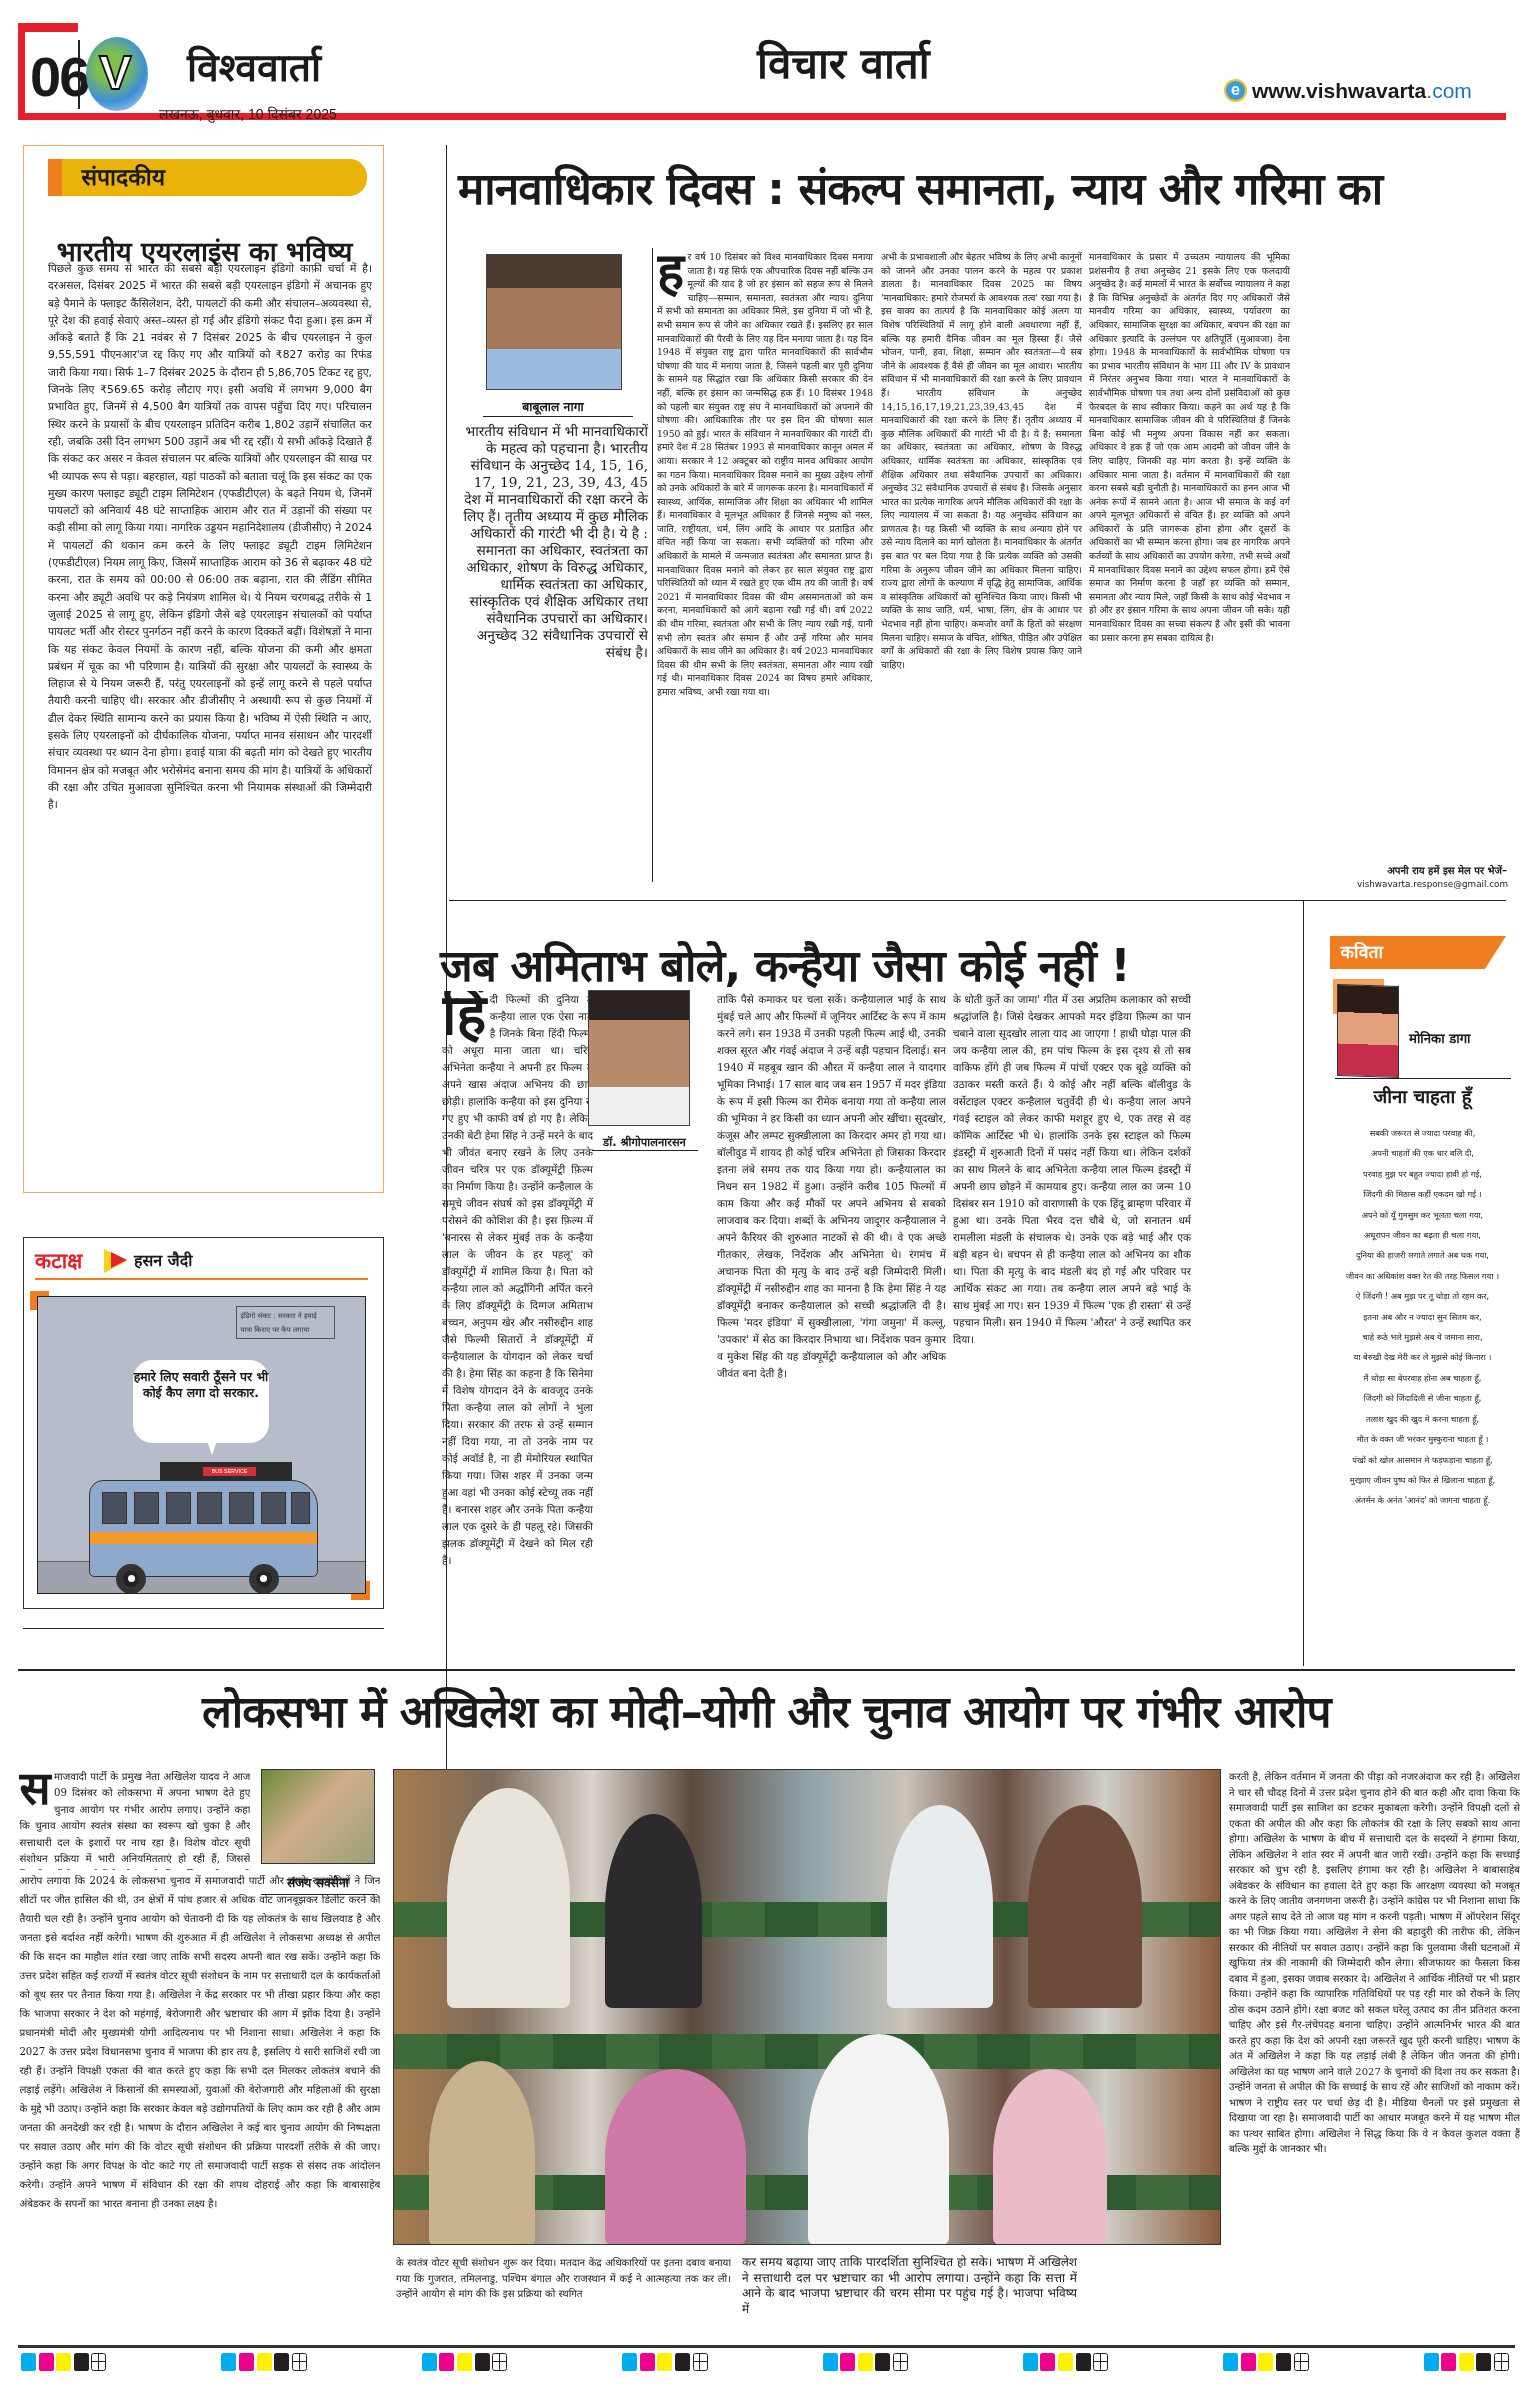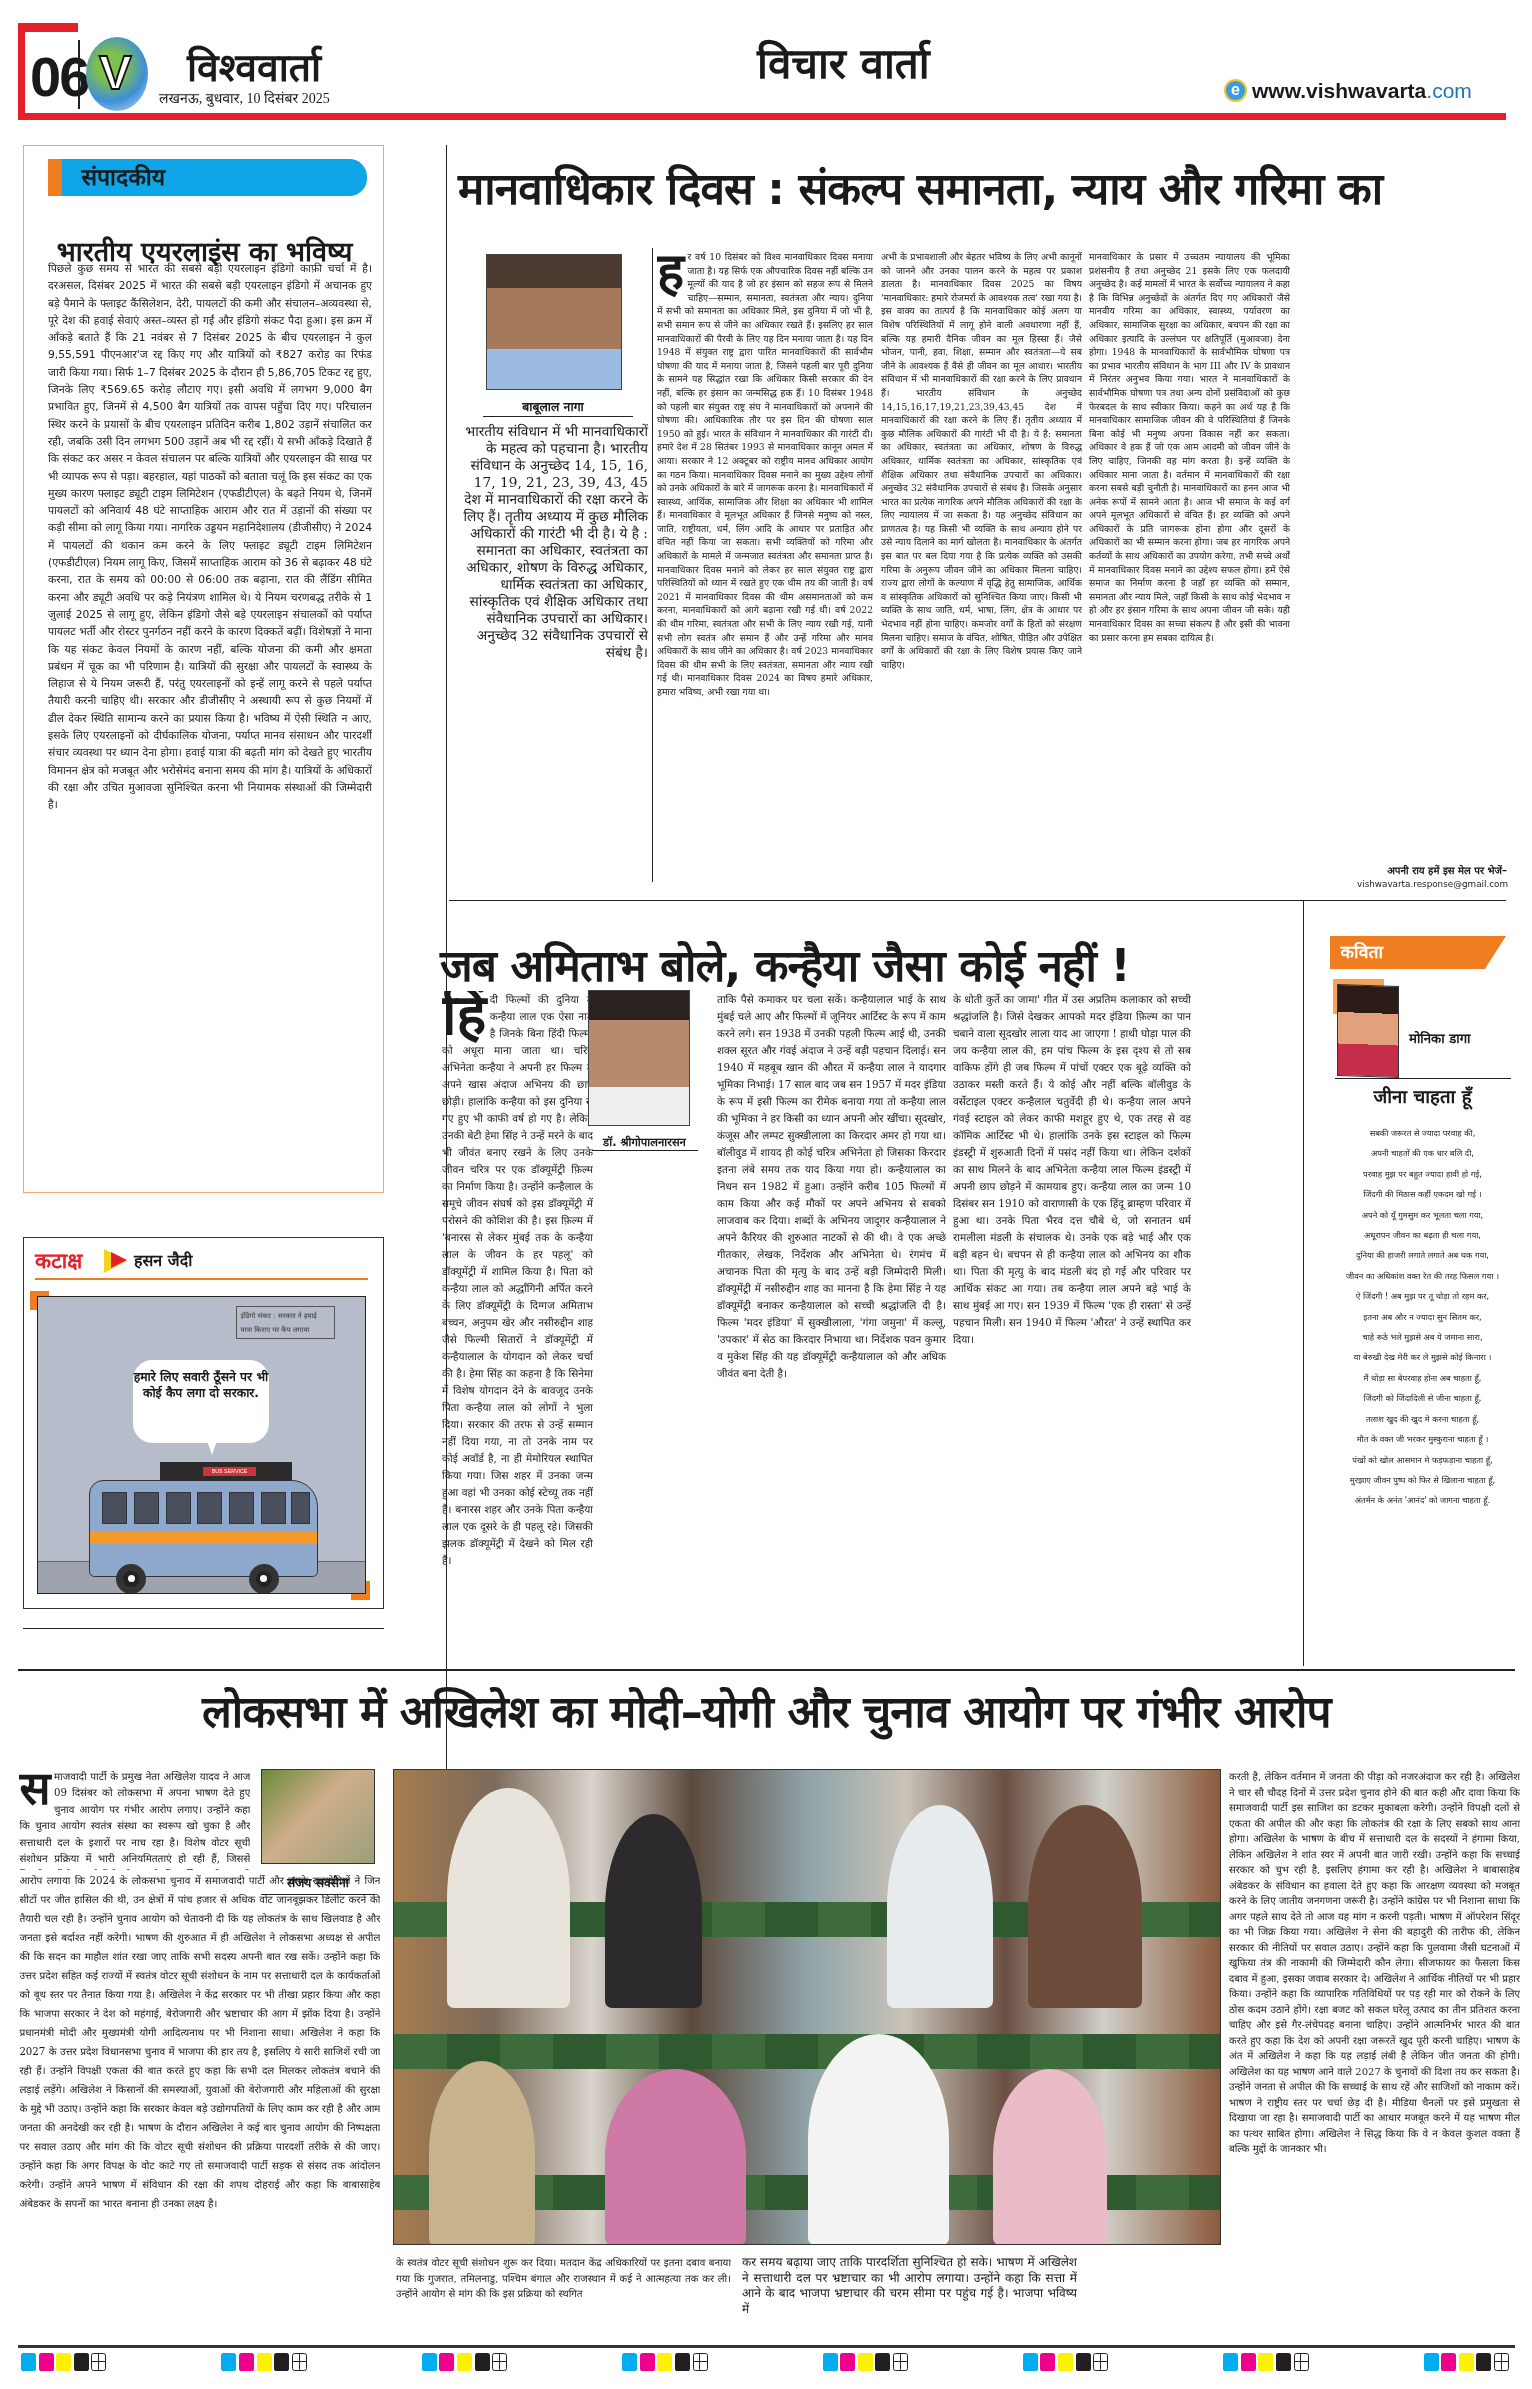--- a/index.html
+++ b/index.html
@@ -7,29 +7,29 @@
   .abs { position: absolute; }
   
   .mast-red-top { left: 17.6px; top: 23px; width: 60px; height: 8.8px; background: #e4202a; }
   .mast-red-left { left: 17.6px; top: 23px; width: 7px; height: 97px; background: #e4202a; }
   .mast-red-bottom { left: 17.6px; top: 113px; width: 1488px; height: 7px; background: #e4202a; }
   .page-no { left: 30px; top: 44px; font-family: "Liberation Sans", sans-serif; font-size: 56px; font-weight: bold; letter-spacing: -1.8px; }
   .mast-div { left: 78px; top: 40px; width: 1.8px; height: 69px; background: #222; }
   .logo-globe { left: 86px; top: 37px; width: 62px; height: 74px; border-radius: 50%; background: radial-gradient(circle at 40% 40%, #7fbf4d 0 25%, #3d8fd8 60%, #cfe6fa 100%); }
   .logo-v { left: 99px; top: 44px; font-family: "Liberation Sans", sans-serif; font-size: 49px; font-weight: bold; color: #fff; -webkit-text-stroke: 1.8px #111; }
   .brand { left: 159px; top: 39px; font-family: "DejaVu Sans", sans-serif; font-size: 39px; font-weight: bold; margin-left: 28px; }
-  .dateline { left: 159px; top: 88px; font-family: Liberation Serif, serif; font-size: 14px; }
+  .dateline { left: 159px; top: 104px; font-family: Liberation Sans, sans-serif; font-size: 14px; }
   .section-title { left: 757px; top: 33px; font-family: "DejaVu Sans", sans-serif; font-size: 42px; font-weight: bold; }
   .web-icon { left: 1224px; top: 79px; width: 23px; height: 23px; border-radius: 50%; background: #3b9be0; border: 2.6px solid #f2c230; color: #fff; font-family: "Liberation Sans", sans-serif; font-weight: bold; font-size: 16px; text-align: center; line-height: 17.6px; }
   .website { left: 1252px; top: 79px; font-family: "Liberation Sans", sans-serif; font-size: 21px; font-weight: bold; }
   .website .tld { color: #1b75bc; font-weight: normal; }
 
   
   .ed-box { left: 23px; top: 145px; width: 361px; height: 1048px; border: 1.8px solid #f3a56b; }
-  .ed-label { left: 48px; top: 159px; width: 319px; height: 37px; background: #0ea5e9; border-left: 14px solid #f07e20; border-radius: 0 17.6px 17.6px 0; font-family: "DejaVu Sans", sans-serif; font-size: 23px; font-weight: bold; padding-left: 19.4px; line-height: 37px; }
+  .ed-label { left: 48px; top: 159px; width: 319px; height: 37px; background: #eab308; border-left: 14px solid #f07e20; border-radius: 0 17.6px 17.6px 0; font-family: "DejaVu Sans", sans-serif; font-size: 23px; font-weight: bold; padding-left: 19.4px; line-height: 37px; }
   .ed-headline { left: 35px; top: 216px; width: 339px; font-family: "DejaVu Sans", sans-serif; font-size: 27px; font-weight: bold; text-align: center; margin-top: 16px; }
   .ed-body { left: 48px; top: 260px; width: 324px; height: 925px; font-family: "DejaVu Sans", sans-serif; font-size: 10.7px; line-height: 17.3px; text-align: justify; overflow: hidden; }
 
   
   .cart-box { left: 23px; top: 1237px; width: 361px; height: 372px; border: 1.8px solid #333; }
   .cart-label { left: 35px; top: 1246px; font-family: "DejaVu Sans", sans-serif; font-size: 21px; font-weight: bold; color: #e4202a; }
   .cart-arrow { left: 104px; top: 1249px; width: 0; height: 0; border-top: 12.3px solid transparent; border-bottom: 12.3px solid transparent; border-left: 23px solid #f6d21a; }
   .cart-arrow2 { left: 111px; top: 1252px; width: 0; height: 0; border-top: 8.8px solid transparent; border-bottom: 8.8px solid transparent; border-left: 16px solid #e4202a; }
   .cart-author { left: 134px; top: 1249px; font-family: "DejaVu Sans", sans-serif; font-size: 16px; font-weight: bold; }
   .cart-rule { left: 35px; top: 1278px; width: 333px; height: 1.8px; background: #f07e20; }

